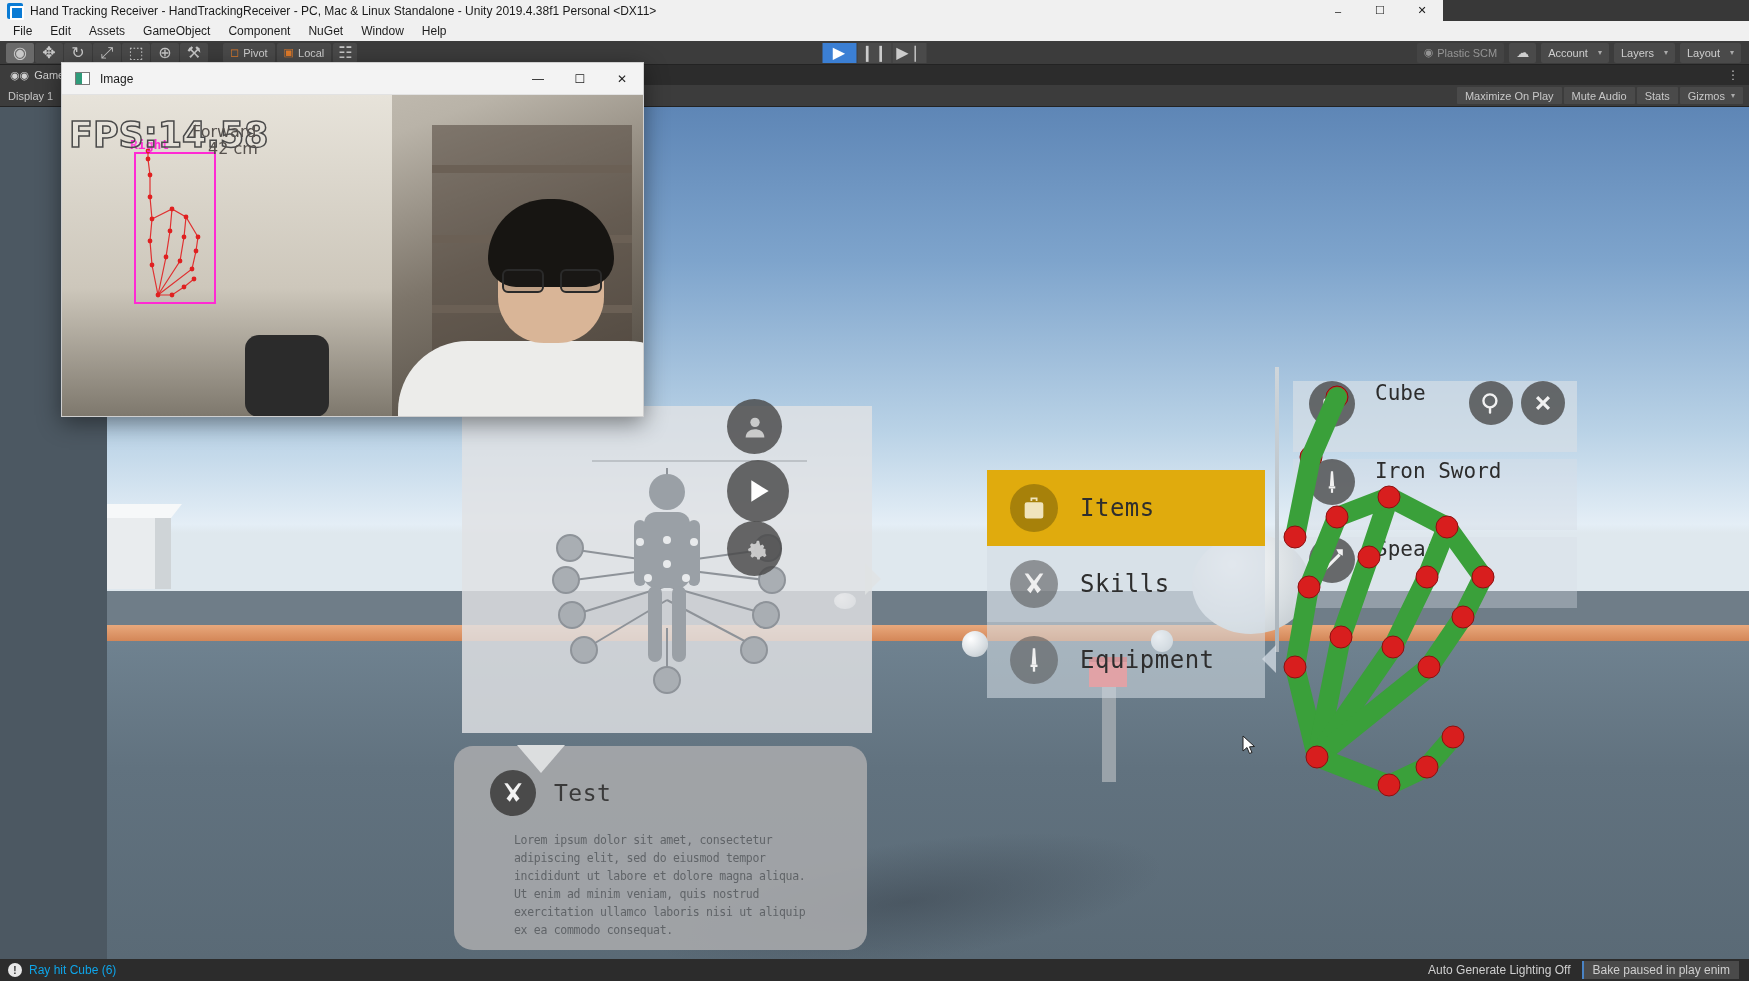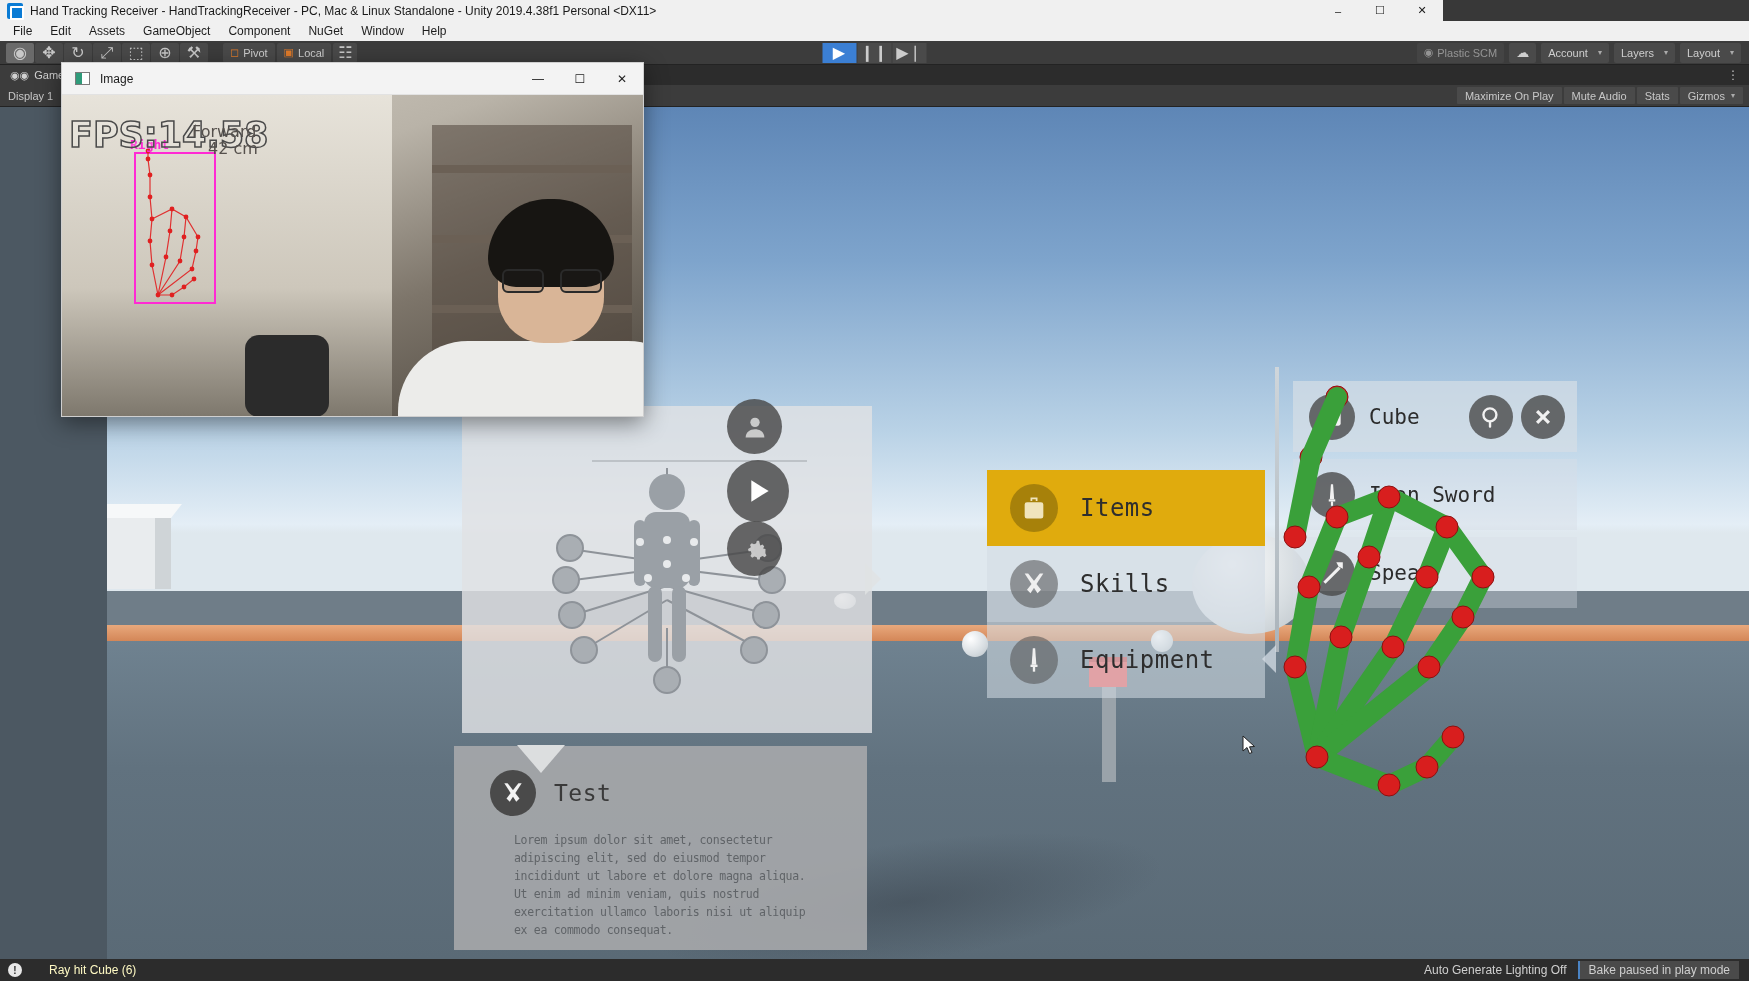--- a/index.html
+++ b/index.html
@@ -151,20 +151,21 @@
   .tip-left {
     position: absolute; left: 758px; top: 456px; width: 0; height: 0;
     border-top: 16px solid transparent; border-bottom: 16px solid transparent;
     border-left: 16px solid rgba(224,226,228,0.8);
   }
 
   
   .test-panel {
     position: absolute; left: 347px; top: 639px; width: 413px; height: 204px;
     background: rgba(168,170,172,0.88);
+    border-radius: 19px;
   }
   .test-notch {
     position: absolute; left: 63px; top: -1px; width: 0; height: 0;
     border-left: 24px solid transparent; border-right: 24px solid transparent;
     border-top: 28px solid #dcdedf;
   }
   .test-head { display: flex; align-items: center; gap: 18px; padding: 24px 0 0 36px; }
   .test-icon {
     width: 46px; height: 46px; border-radius: 50%; background: #4a4a4a;
     display: flex; align-items: center; justify-content: center; flex: none;
@@ -200,21 +201,21 @@
   }
   .tip-right {
     position: absolute; left: 1155px; top: 538px; width: 0; height: 0;
     border-top: 14px solid transparent; border-bottom: 14px solid transparent;
     border-right: 14px solid rgba(214,222,230,0.75);
   }
 
   
   .inv-panel { position: absolute; left: 1186px; top: 274px; width: 284px; }
   .inv-row {
-    position: relative; height: 71px; display: flex; align-items: center; gap: 14px; padding-left: 16px;
+    position: relative; height: 71px; display: flex; align-items: flex-start; gap: 20px; padding-left: 16px;
     background: rgba(214,222,230,0.70); margin-bottom: 7px;
   }
   .inv-row.r2 { background: rgba(214,222,230,0.45); width: 284px; }
   .inv-row.r3 { background: rgba(214,222,230,0.35); width: 284px; }
   .inv-circ {
     width: 46px; height: 46px; border-radius: 50%; background: rgba(70,70,70,0.78);
     display: flex; align-items: center; justify-content: center; flex: none;
   }
   .inv-circ svg { width: 26px; height: 26px; fill: #f1f1f1; }
   .inv-label { font-family: "DejaVu Sans Mono", monospace; font-size: 21px; color: #2c2c2c; }
@@ -308,21 +309,21 @@
   
   .statusbar {
     position: absolute; left: 0; bottom: 0; width: 1749px; height: 22px;
     background: #2c2c2c; display: flex; align-items: center;
   }
   .sb-icon {
     width: 14px; height: 14px; border-radius: 50%; background: #e8e8e8; color: #2c2c2c;
     font-size: 10px; font-weight: bold; display: flex; align-items: center; justify-content: center;
     margin-left: 8px; margin-right: 7px; flex: none;
   }
-  .sb-text { font-size: 12px; color: #fef9c3; margin-left: 20px; }
+  .sb-text { font-size: 12px; color: #0ea5e9; }
   .sb-right { margin-left: auto; display: flex; align-items: center; gap: 2px; padding-right: 10px; }
   .sb-pill { font-size: 12px; color: #cfcfcf; padding: 2px 9px; }
   .sb-pill.box { background: #4a4a4a; border-left: 2px solid #4a83c4; }
 </style>
 </head>
 <body>
 
 <div class="app">
 
   <div class="win-titlebar">
@@ -693,17 +694,17 @@
         <div style="padding-left:16px;">42 cm</div>
       </div>
     </div>
   </div>
 
   <div class="statusbar">
     <div class="sb-icon">!</div>
     <div class="sb-text">Ray hit Cube (6)</div>
     <div class="sb-right">
       <div class="sb-pill">Auto Generate Lighting Off</div>
-      <div class="sb-pill box">Bake paused in play mode</div>
+      <div class="sb-pill box">Bake paused in play enim</div>
     </div>
   </div>
 
 </div>
 
 </body></html>

